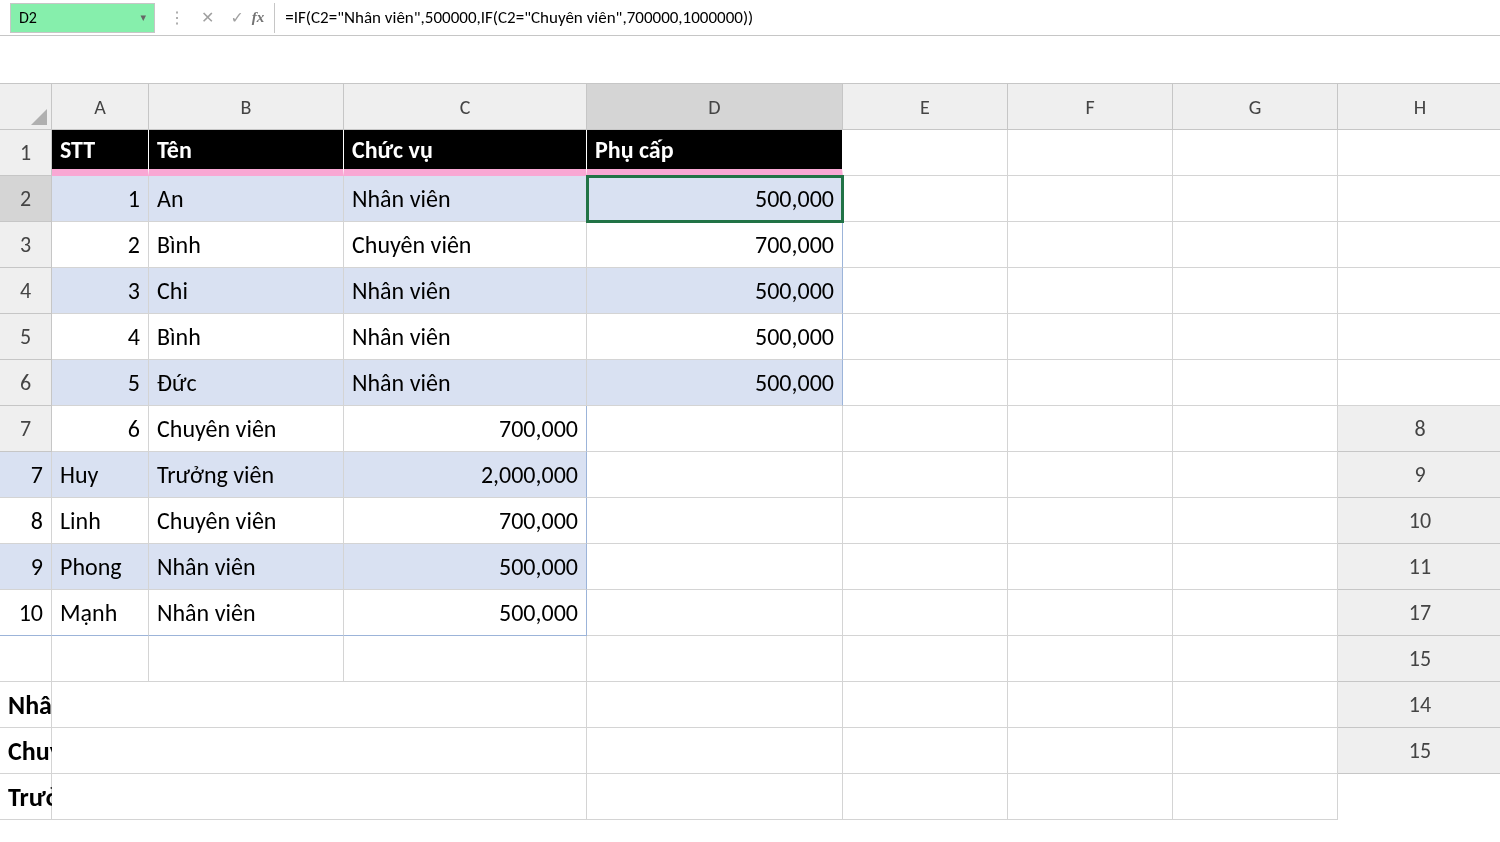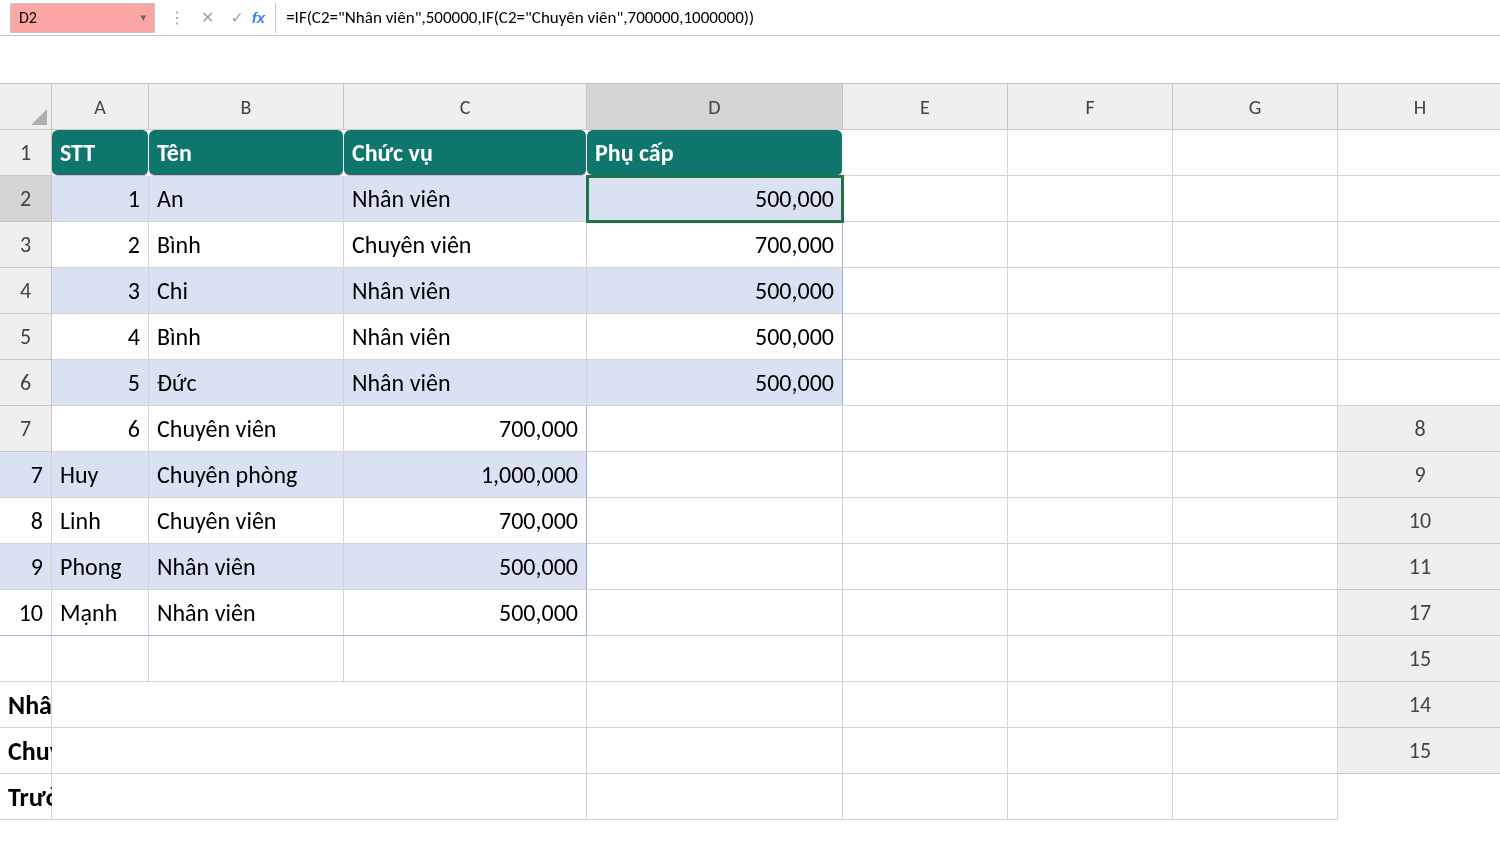--- a/index.html
+++ b/index.html
@@ -23,38 +23,38 @@
     font-size: 16px;
   }
   .name-box {
     width: 145px;
     height: 30px;
     border: 1px solid #c6c6c6;
     margin: 3px 6px 3px 10px;
     display: flex;
     align-items: center;
     padding: 0 8px;
-    background: #fca5a5;
+    background: #86efac;
     position: relative;
     gap: 32px;
   }
   .name-box .dd {
     margin-left: auto;
     font-size: 11px;
     color: #666;
   }
   .fx-btn {
     color: #a0a0a0;
     font-size: 16px;
     padding: 0 8px;
   }
   .fx-label {
     font-style: italic;
-    font-family: Liberation Sans, sans-serif;
-    color: #3b82f6;
+    font-family: Liberation Serif, serif;
+    color: #737373;
     font-size: 15px;
     font-weight: bold;
     padding-right: 10px;
   }
   .formula-input {
     flex: 1;
     border: none;
     border-left: 1px solid #c6c6c6;
     height: 30px;
     padding: 0 10px;
@@ -121,26 +121,25 @@
     align-items: center;
     font-size: 24px;
     background: #fff;
     overflow: hidden;
     white-space: nowrap;
   }
   .cell.right { justify-content: flex-end; }
 
   
   .thead {
-    background: #0f766e;
+    background: #000000;
     color: #fff;
     font-weight: bold;
     border-right: 1px solid #ffffff;
-    border-bottom: 1px solid #f9a8d4;
-    border-radius: 6px;
+    border-bottom: 7px solid #f9a8d4;
   }
   .band-even {
     background: #D9E1F2;
   }
   .band-odd {
     background: #ffffff;
   }
   .tbl-border-right { border-right: 1px solid #9cb4d9; }
   .tbl-border-bot { border-bottom: 1px solid #9cb4d9; }
 
@@ -239,22 +238,22 @@
     <div class="cell right band-odd">6</div>
     <div class="cell band-odd">Chuyên viên</div>
     <div class="cell right band-odd tbl-border-right">700,000</div>
     <div class="cell"></div>
     <div class="cell"></div>
     <div class="cell"></div>
     <div class="cell"></div>
     <div class="hdr rh">8</div>
     <div class="cell right band-even">7</div>
     <div class="cell band-even">Huy</div>
-    <div class="cell band-even">Chuyên phòng</div>
-    <div class="cell right band-even tbl-border-right">1,000,000</div>
+    <div class="cell band-even">Trưởng viên</div>
+    <div class="cell right band-even tbl-border-right">2,000,000</div>
     <div class="cell"></div>
     <div class="cell"></div>
     <div class="cell"></div>
     <div class="cell"></div>
     <div class="hdr rh">9</div>
     <div class="cell right band-odd">8</div>
     <div class="cell band-odd">Linh</div>
     <div class="cell band-odd">Chuyên viên</div>
     <div class="cell right band-odd tbl-border-right">700,000</div>
     <div class="cell"></div>

